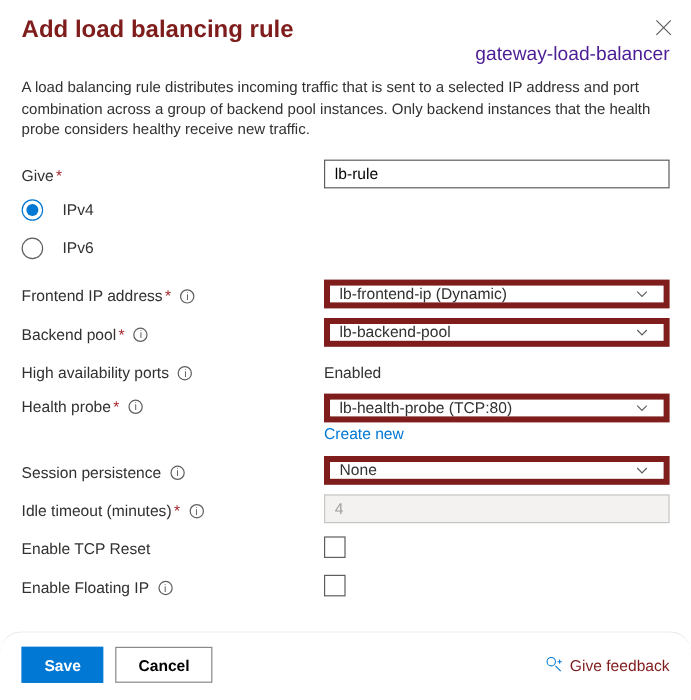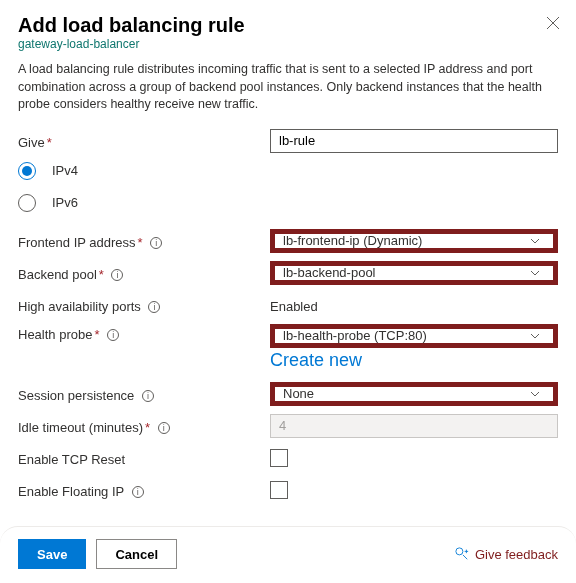--- a/index.html
+++ b/index.html
@@ -6,22 +6,22 @@
   html, body {
     margin: 0; padding: 0;
     font-family: "Segoe UI", -apple-system, BlinkMacSystemFont, sans-serif;
     font-size: 13px;
     color: #323130;
     background: #fff;
   }
   body { width: 576px; height: 583px; position: relative; display: flex; flex-direction: column; }
 
   .header { padding: 14px 18px 6px 18px; position: relative; }
-  .title { font-size: 20px; font-weight: 600; color: #000000; }
-  .subtitle { font-size: 12px; color: #0f766e; margin-top: 0px; }
+  .title { font-size: 20px; font-weight: 600; color: #7f1d1d; }
+  .subtitle { font-size: 16px; color: #4c1d95; margin-top: 0px; text-align: right; }
   .close { position: absolute; top: 16px; right: 16px; cursor: pointer; color: #605e5c; }
 
   .desc { padding: 4px 18px 14px 18px; font-size: 12.5px; color: #323130; line-height: 1.4; }
 
   .form-area { padding: 0 18px 0 18px; flex: 1; overflow: auto; }
 
   .row { display: flex; align-items: center; margin-bottom: 6px; min-height: 26px; }
   .row.tall { align-items: flex-start; }
   .row .label-col { width: 252px; flex-shrink: 0; padding-top: 3px; font-size: 13px; color: #323130; }
   .row .field-col { flex: 1; }
@@ -54,21 +54,21 @@
     width: 18px; height: 18px; border-radius: 50%; border: 1px solid #605e5c;
     display: flex; align-items: center; justify-content: center; background: #fff;
   }
   .radio-outer.checked { border-color: #0078d4; border-width: 1px; }
   .radio-inner { width: 10px; height: 10px; border-radius: 50%; background: #0078d4; }
 
   .check {
     width: 18px; height: 18px; border: 1px solid #605e5c; background: #fff;
   }
 
-  .link { color: #0078d4; font-size: 18px; cursor: pointer; margin-top: 2px; display: inline-block; }
+  .link { color: #0078d4; font-size: 13px; cursor: pointer; margin-top: 2px; display: inline-block; }
 
   .static-val { font-size: 13px; padding-top: 3px; }
 
   .footer {
     border-top: 1px solid #edebe9;
     padding: 12px 18px 14px 18px;
     display: flex; align-items: center; gap: 10px; border-radius: 18px;
   }
   .btn {
     height: 30px; padding: 0 18px; font-size: 13px; font-family: inherit;

